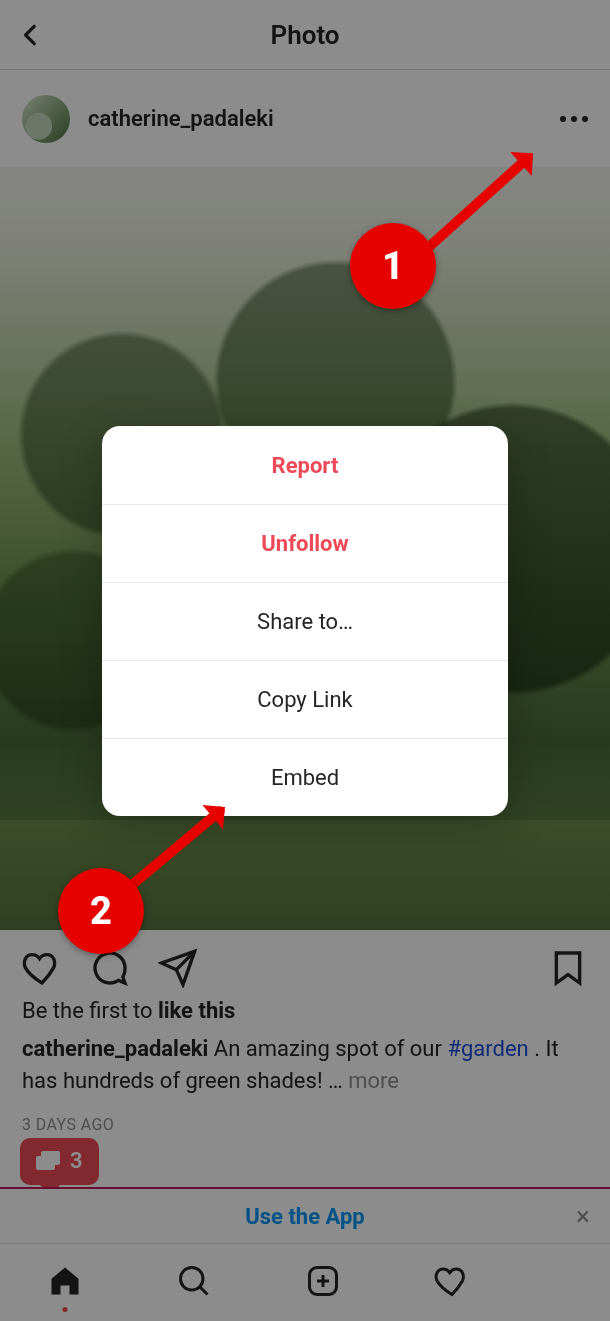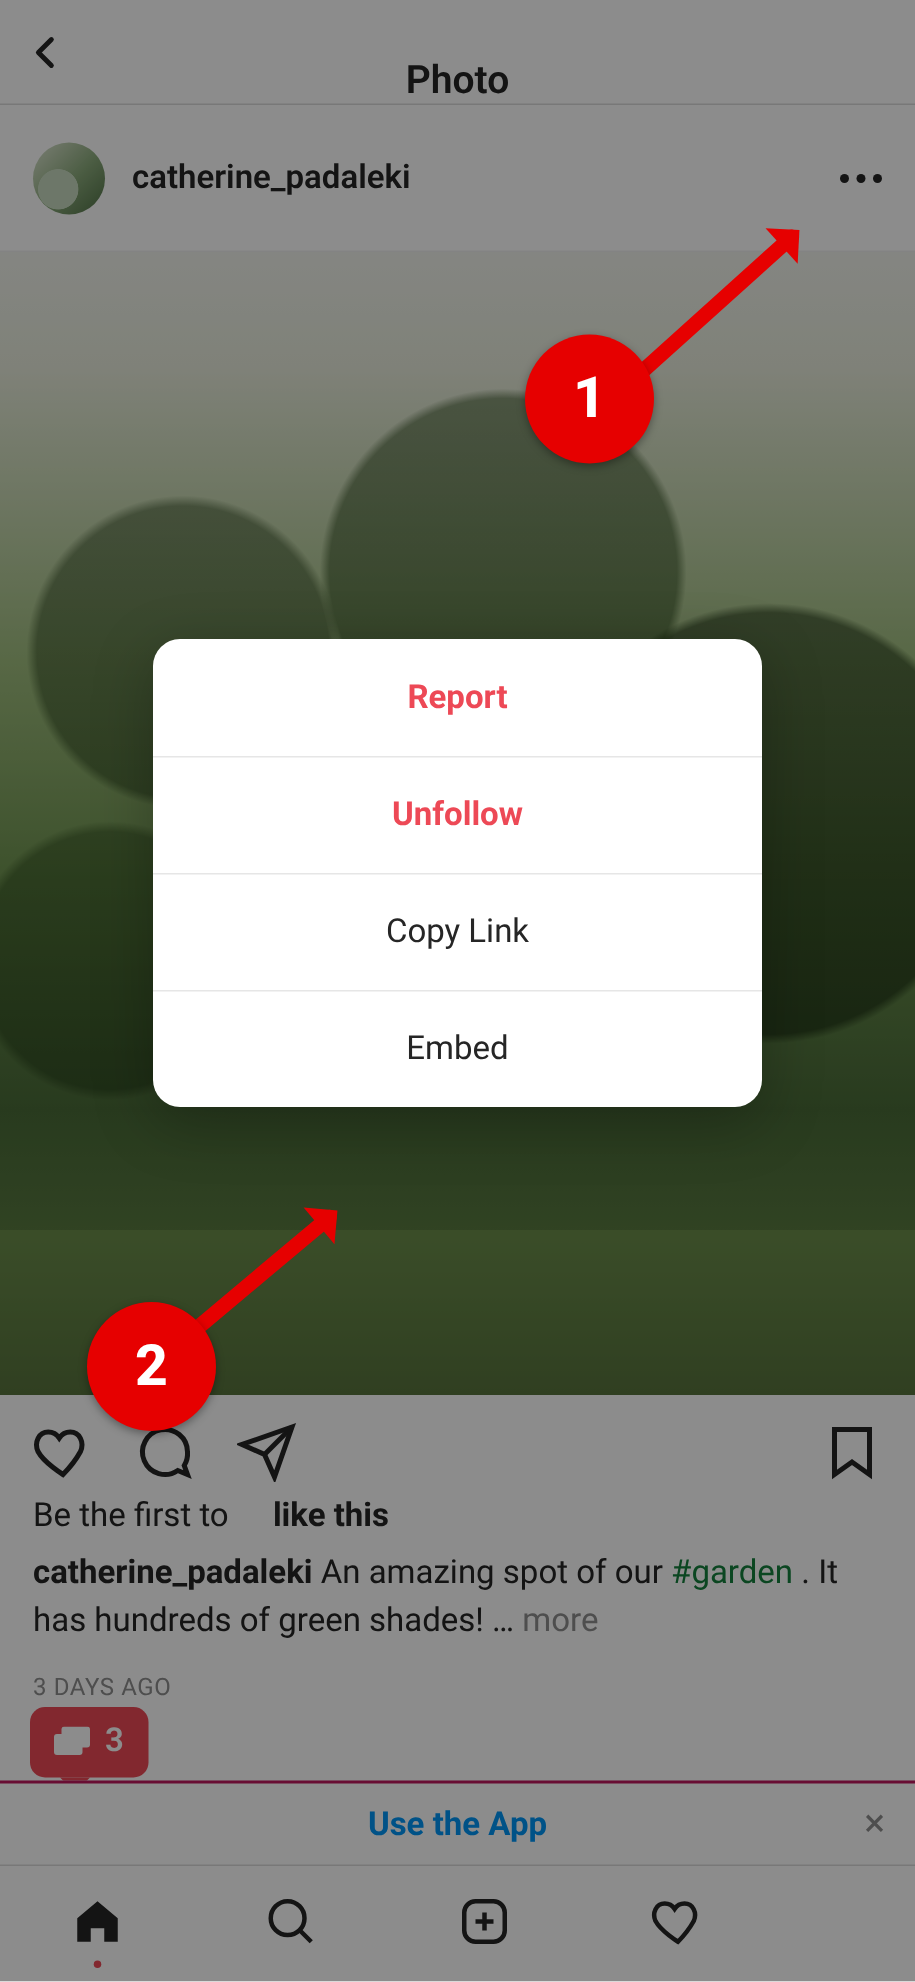--- a/index.html
+++ b/index.html
@@ -1,20 +1,20 @@
 <!DOCTYPE html>
 <html><head>
   <meta charset="utf-8">
   <style>
     * { margin: 0; padding: 0; box-sizing: border-box; -webkit-font-smoothing: antialiased; }
     html, body { width: 610px; height: 1321px; overflow: hidden; font-family: -apple-system, BlinkMacSystemFont, "Segoe UI", Roboto, Helvetica, Arial, sans-serif; background: #fff; }
     .screen { position: relative; width: 610px; height: 1321px; }
 
     
-    .header { height: 70px; border-bottom: 1px solid #dbdbdb; display: flex; align-items: flex-end; justify-content: center; position: relative; }
+    .header { height: 70px; border-bottom: 1px solid #dbdbdb; display: flex; align-items: center; justify-content: center; position: relative; }
     .back-btn { position: absolute; left: 18px; top: 50%; transform: translateY(-50%); }
     .header-title { font-size: 26px; font-weight: 600; color: #262626; }
 
     .post-header { height: 98px; display: flex; align-items: center; padding: 0 22px; border-bottom: 1px solid #efefef; }
     .avatar { width: 48px; height: 48px; border-radius: 50%; background: linear-gradient(135deg,#dfe7d3 0%,#89a97a 55%,#4f7045 100%); margin-right: 18px; position: relative; overflow: hidden; }
     .avatar::after{content:"";position:absolute;inset:0;background:radial-gradient(circle at 35% 65%,#c7d9bf 0 30%,transparent 31%);}
     .username { font-size: 22px; font-weight: 600; color: #262626; }
     .more-btn { margin-left: auto; display: flex; gap: 5px; }
     .more-btn span { width: 6px; height: 6px; background: #262626; border-radius: 50%; }
 
@@ -26,25 +26,25 @@
       radial-gradient(circle at 12% 62%,rgba(60,92,40,.4) 0 12%,transparent 13%),
       radial-gradient(circle at 40% 55%,rgba(70,100,48,.35) 0 16%,transparent 17%);
       mix-blend-mode:multiply;}
     .photo::after{content:"";position:absolute;left:0;right:0;bottom:0;height:110px;background:linear-gradient(180deg,rgba(0,0,0,0) 0%,rgba(0,0,0,.18) 100%),#6b8d4a;}
 
     .actions-row { display: flex; align-items: center; padding: 18px 22px 10px; gap: 28px; }
     .actions-row .save { margin-left: auto; }
     .ico { display:block; }
 
     .likes-line { font-size: 22px; color: #262626; padding: 0 22px 10px; }
-    .likes-line b { font-weight: 700; margin-left: 24px; }
+    .likes-line b { font-weight: 700; }
 
     .caption { font-size: 22px; color: #262626; padding: 0 22px 8px; line-height: 1.45; }
     .caption .user { font-weight: 700; }
-    .caption .hashtag { color: #15803d; }
+    .caption .hashtag { color: #1d4ed8; }
     .caption .more { color: #8e8e8e; }
 
     .timestamp { font-size: 16px; color: #8e8e8e; letter-spacing: .4px; padding: 10px 22px 0; }
 
     .use-app-bar { position: absolute; left: 0; right: 0; bottom: 78px; height: 56px; border-top: 2px solid #be185d; display: flex; align-items: center; justify-content: center; background:#fff;}
     .use-app-bar .label { color: #0095f6; font-weight: 700; font-size: 22px; }
     .use-app-bar .close { position: absolute; right: 20px; top: 50%; transform: translateY(-50%); color:#8e8e8e; font-size: 26px; line-height: 1; }
 
     .tabbar { position: absolute; left: 0; right: 0; bottom: 0; height: 78px; border-top: 1px solid #dbdbdb; display: flex; align-items: center; justify-content: space-around; background:#fff;}
     .home-dot { width:5px;height:5px;background:#ed4956;border-radius:50%;position:absolute;left:50%;transform:translateX(-50%);bottom:-9px;}
@@ -173,20 +173,21 @@
     <span>
       <span class="tab-avatar"></span>
     </span>
   </div>
 
   <div class="scrim"></div>
 
   <div class="sheet">
     <div class="sheet-item destructive">Report</div>
     <div class="sheet-item destructive">Unfollow</div>
+    <div class="sheet-item">Share to…</div>
     <div class="sheet-item">Copy Link</div>
     <div class="sheet-item">Embed</div>
   </div>
 
   <div class="arrow" style="left:420px; top:250px; width:150px; transform:rotate(-42deg);"></div>
   <div class="callout" style="left:350px; top:223px;">1</div>
 
   <div class="arrow" style="left:120px; top:890px; width:135px; transform:rotate(-40deg);"></div>
   <div class="callout" style="left:58px; top:868px;">2</div>
 </div>

